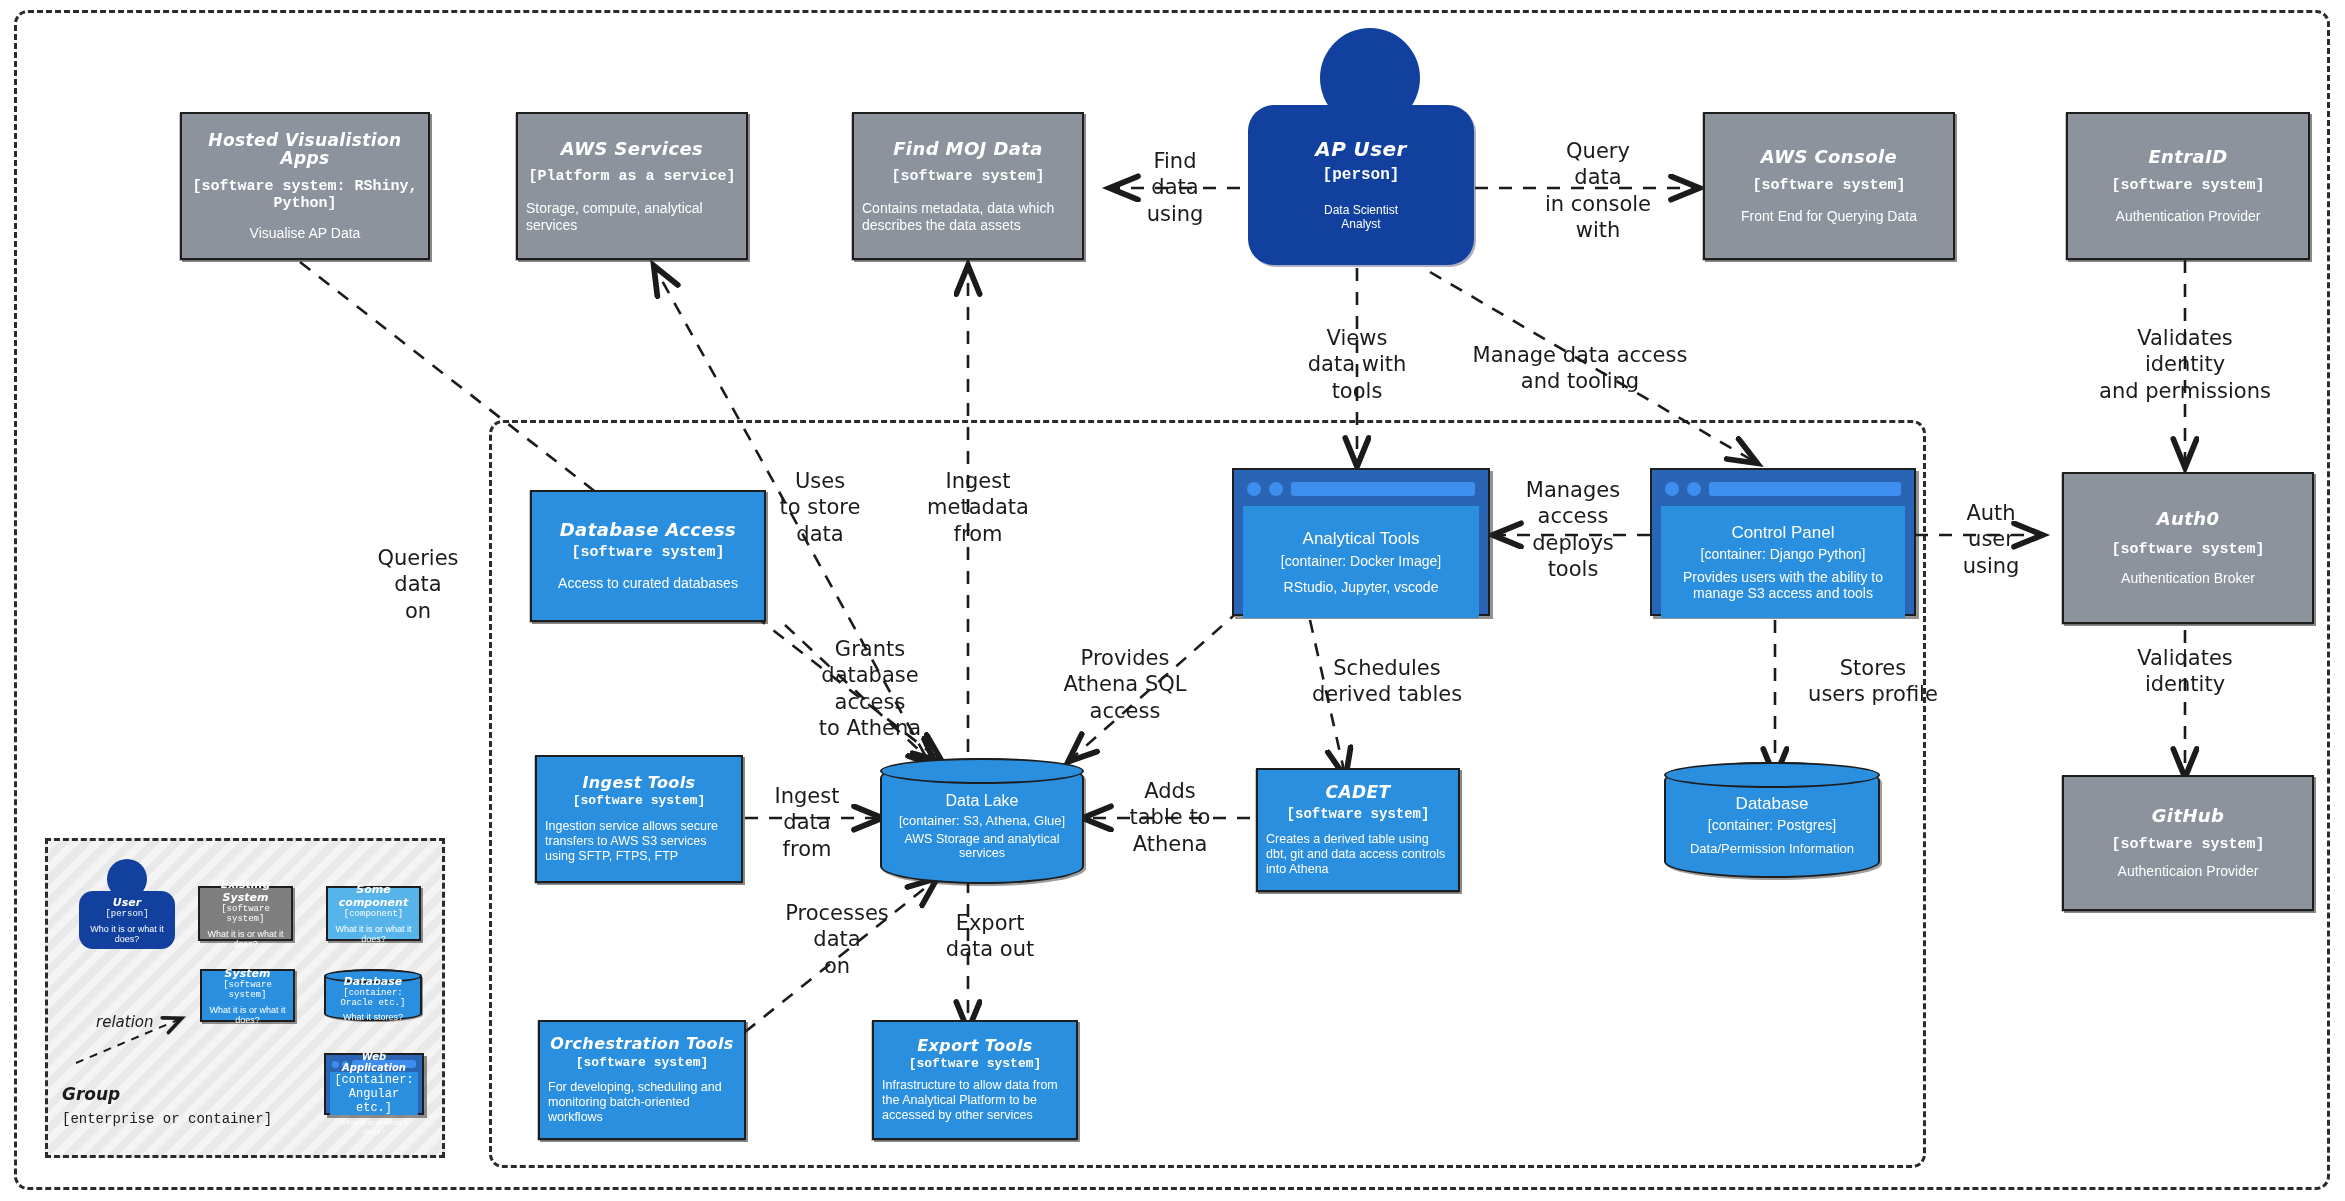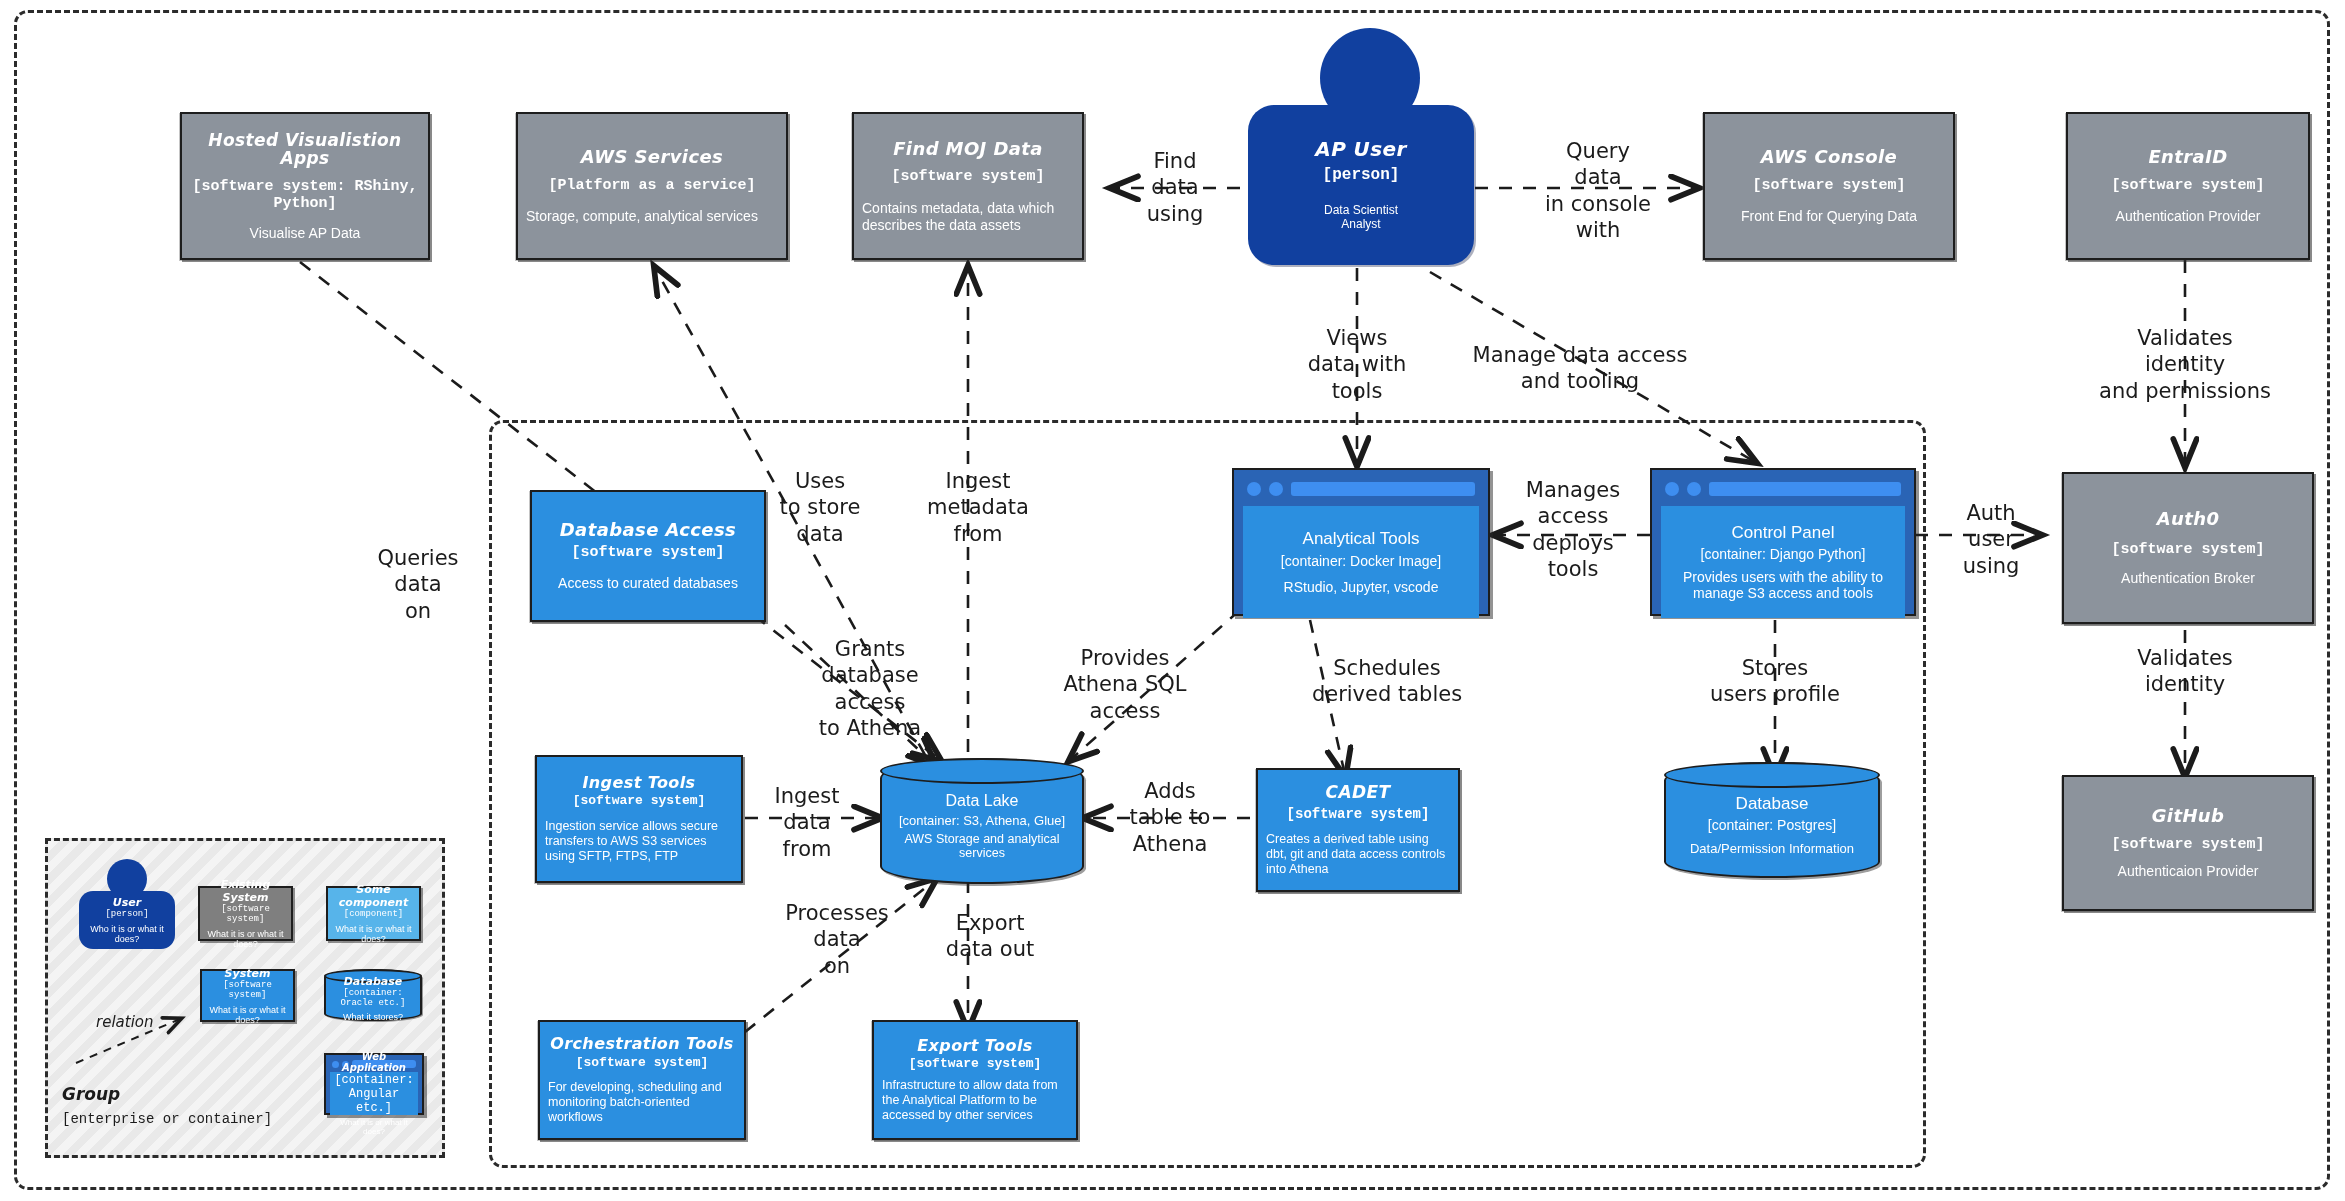--- a/index.html
+++ b/index.html
@@ -125,21 +125,21 @@
       <path d="M968,880 L968,1028"></path>
     </g>
   </svg>
 
   <div class="node sys grey" style="left:180px;top:112px;width:250px;height:148px;">
     <div class="nm" style="font-size:17px;">Hosted Visualistion Apps</div>
     <div class="tp" style="font-size:15px;margin-top:10px;">[software system: RShiny, Python]</div>
     <div class="ds" style="font-size:14px;margin-top:12px;">Visualise AP Data</div>
   </div>
 
-  <div class="node sys grey" style="left:516px;top:112px;width:272px;height:148px;align-items:stretch;">
+  <div class="node sys grey" style="left:516px;top:112px;width:232px;height:148px;align-items:stretch;">
     <div class="nm" style="font-size:18px;text-align:center;">AWS Services</div>
     <div class="tp" style="font-size:15px;margin-top:10px;text-align:center;">[Platform as a service]</div>
     <div class="ds" style="font-size:14px;margin-top:14px;text-align:left;">Storage, compute, analytical services</div>
   </div>
 
   <div class="node sys grey" style="left:852px;top:112px;width:232px;height:148px;align-items:stretch;">
     <div class="nm" style="font-size:18px;text-align:center;">Find MOJ Data</div>
     <div class="tp" style="font-size:15px;margin-top:10px;text-align:center;">[software system]</div>
     <div class="ds" style="font-size:14px;margin-top:14px;text-align:left;">Contains metadata, data which describes the data assets</div>
   </div>
@@ -287,21 +287,21 @@
 access</div>
   <div class="elabel" style="left:1508px;top:477px;width:130px;">Manages
 access
 deploys
 tools</div>
   <div class="elabel" style="left:1936px;top:500px;width:110px;">Auth
 user
 using</div>
   <div class="elabel" style="left:1292px;top:655px;width:190px;">Schedules
 derived tables</div>
-  <div class="elabel" style="left:1690px;top:655px;width:170px;">Stores
+  <div class="elabel" style="left:1788px;top:655px;width:170px;">Stores
 users profile</div>
   <div class="elabel" style="left:2090px;top:645px;width:190px;">Validates
 identity</div>
   <div class="elabel" style="left:752px;top:783px;width:110px;">Ingest
 data
 from</div>
   <div class="elabel" style="left:1105px;top:778px;width:130px;">Adds
 table to
 Athena</div>
   <div class="elabel" style="left:772px;top:900px;width:130px;">Processes

